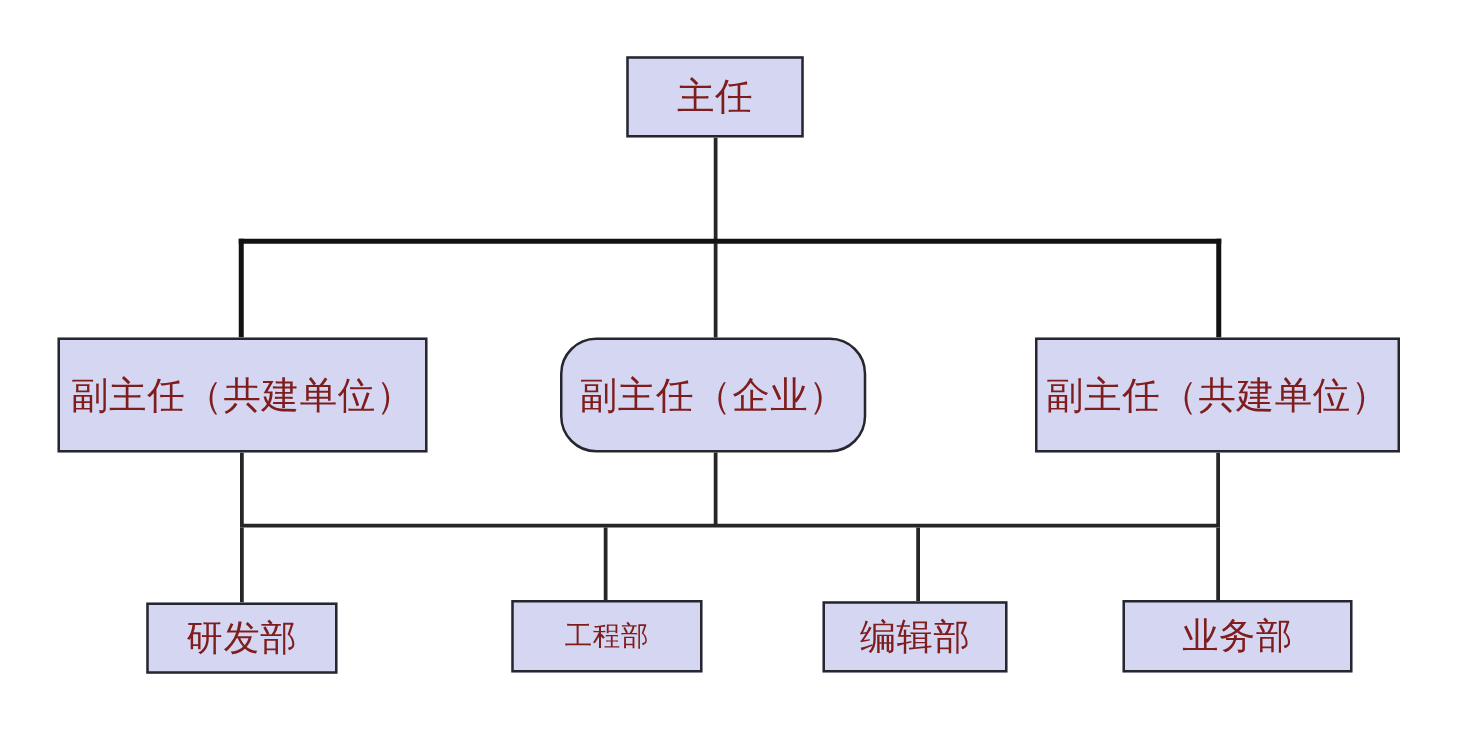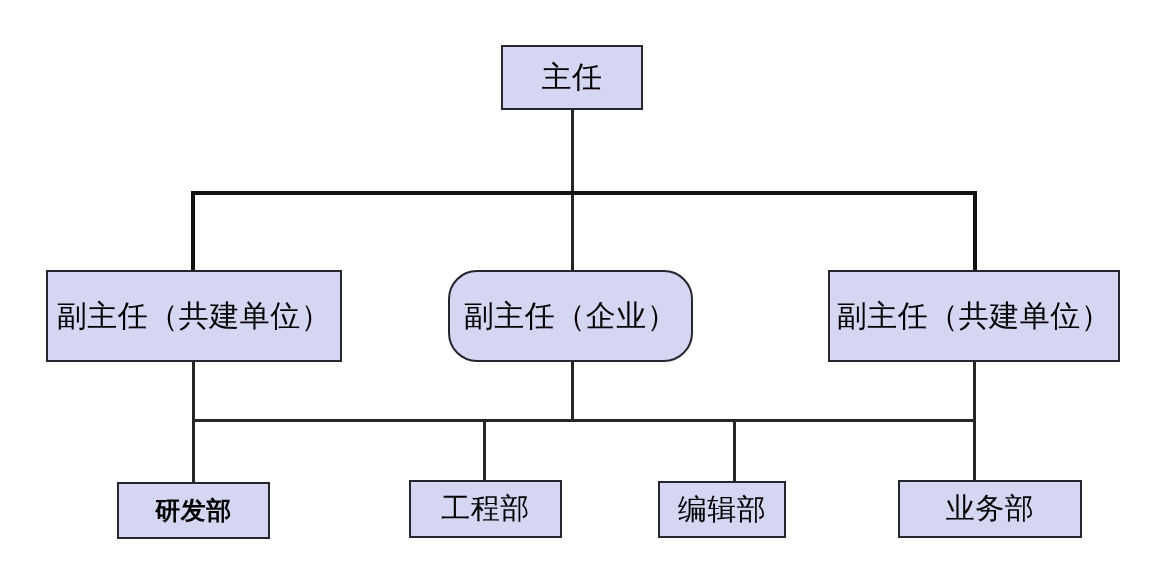--- a/index.html
+++ b/index.html
@@ -15,36 +15,36 @@
     font-family: "Liberation Sans", "DejaVu Sans", sans-serif;
     overflow: hidden;
   }
   .node {
     position: absolute;
     background: #d4d6f2;
     border: 2px solid #26262e;
     display: flex;
     align-items: center;
     justify-content: center;
-    color: #000000;
+    color: #7f1d1d;
     font-size: 30px;
     letter-spacing: 0.5px;
     white-space: nowrap;
     box-sizing: border-box;
   }
   .node span { display: inline-block; }
 
   
   .n-director      { left: 501px; top: 45px;  width: 142px; height: 65px; }
   .n-deputy-left   { left: 46px;  top: 270px; width: 296px; height: 92px; }
   .n-deputy-middle { left: 448px; top: 270px; width: 245px; height: 92px; border-radius: 29px; }
   .n-deputy-right  { left: 828px; top: 270px; width: 292px; height: 92px; }
-  .n-dept-rd       { left: 117px; top: 482px; width: 153px; height: 57px; font-size: 25px; font-weight: bold; }
-  .n-dept-eng      { left: 409px; top: 480px; width: 153px; height: 58px; font-size: 29px; }
-  .n-dept-edit     { left: 658px; top: 481px; width: 128px; height: 57px; font-size: 29px; font-family: Liberation Mono, monospace; }
+  .n-dept-rd       { left: 117px; top: 482px; width: 153px; height: 57px; font-size: 29px; }
+  .n-dept-eng      { left: 409px; top: 480px; width: 153px; height: 58px; font-size: 22px; }
+  .n-dept-edit     { left: 658px; top: 481px; width: 148px; height: 57px; font-size: 29px; font-family: Liberation Mono, monospace; }
   .n-dept-biz      { left: 898px; top: 480px; width: 184px; height: 58px; font-size: 29px; }
 
   
   .line {
     position: absolute;
     background: #262626;
   }
   .thick { background: #121212; }
 
   

